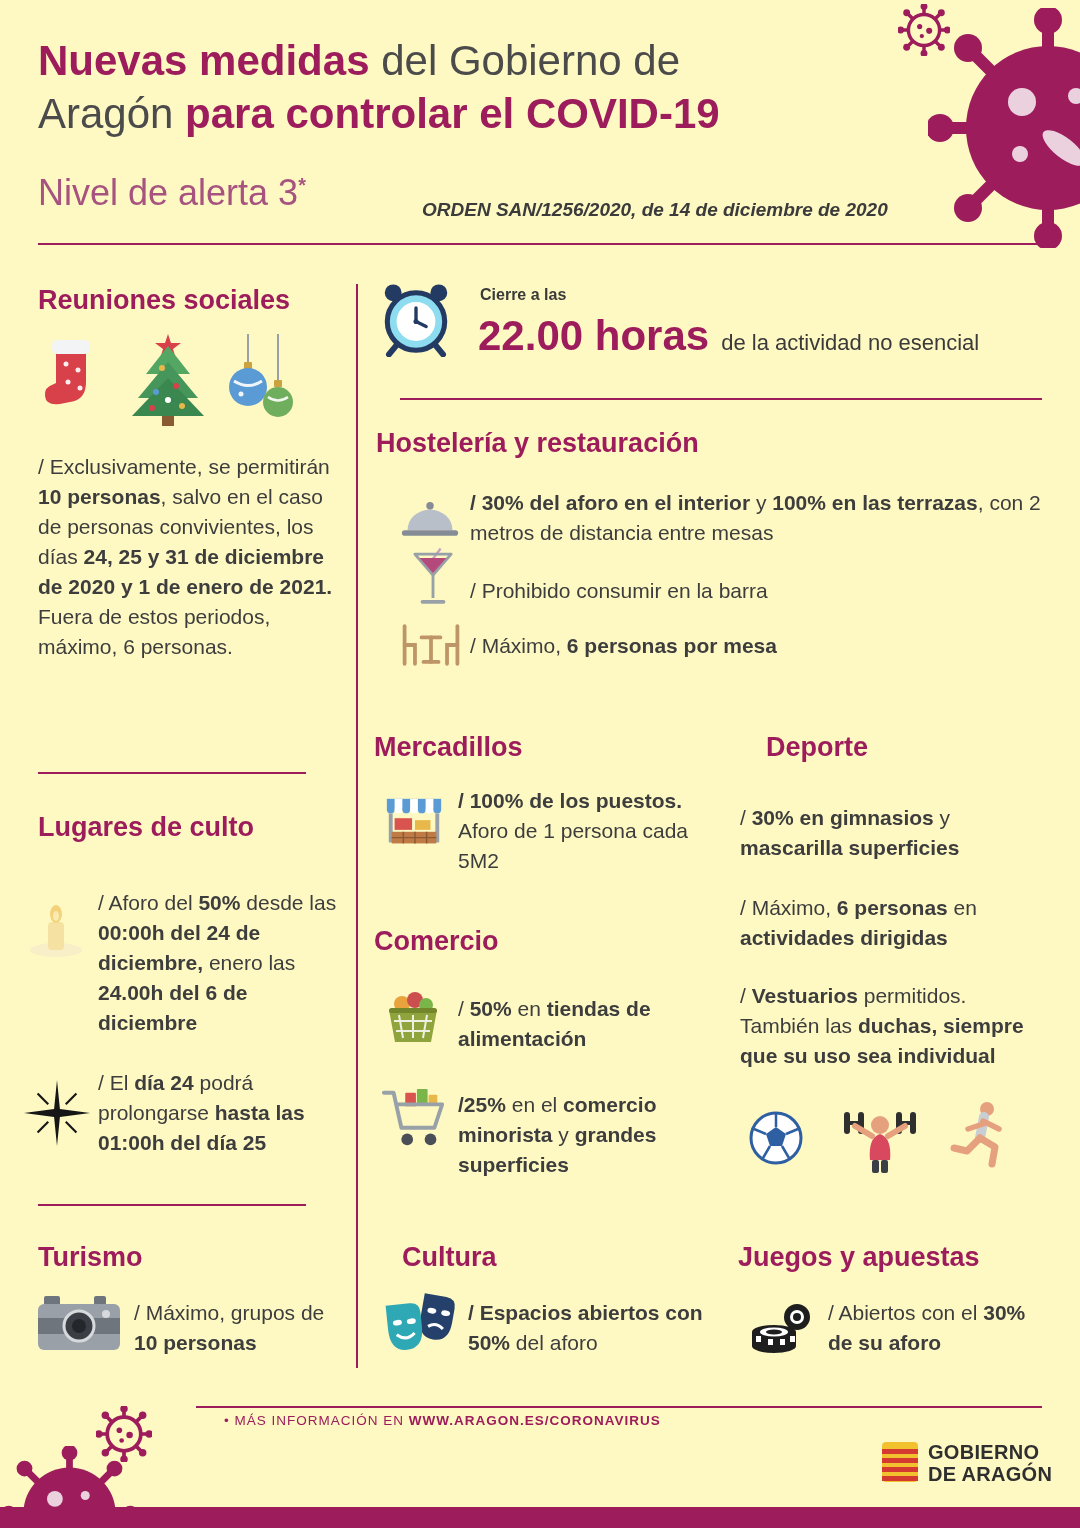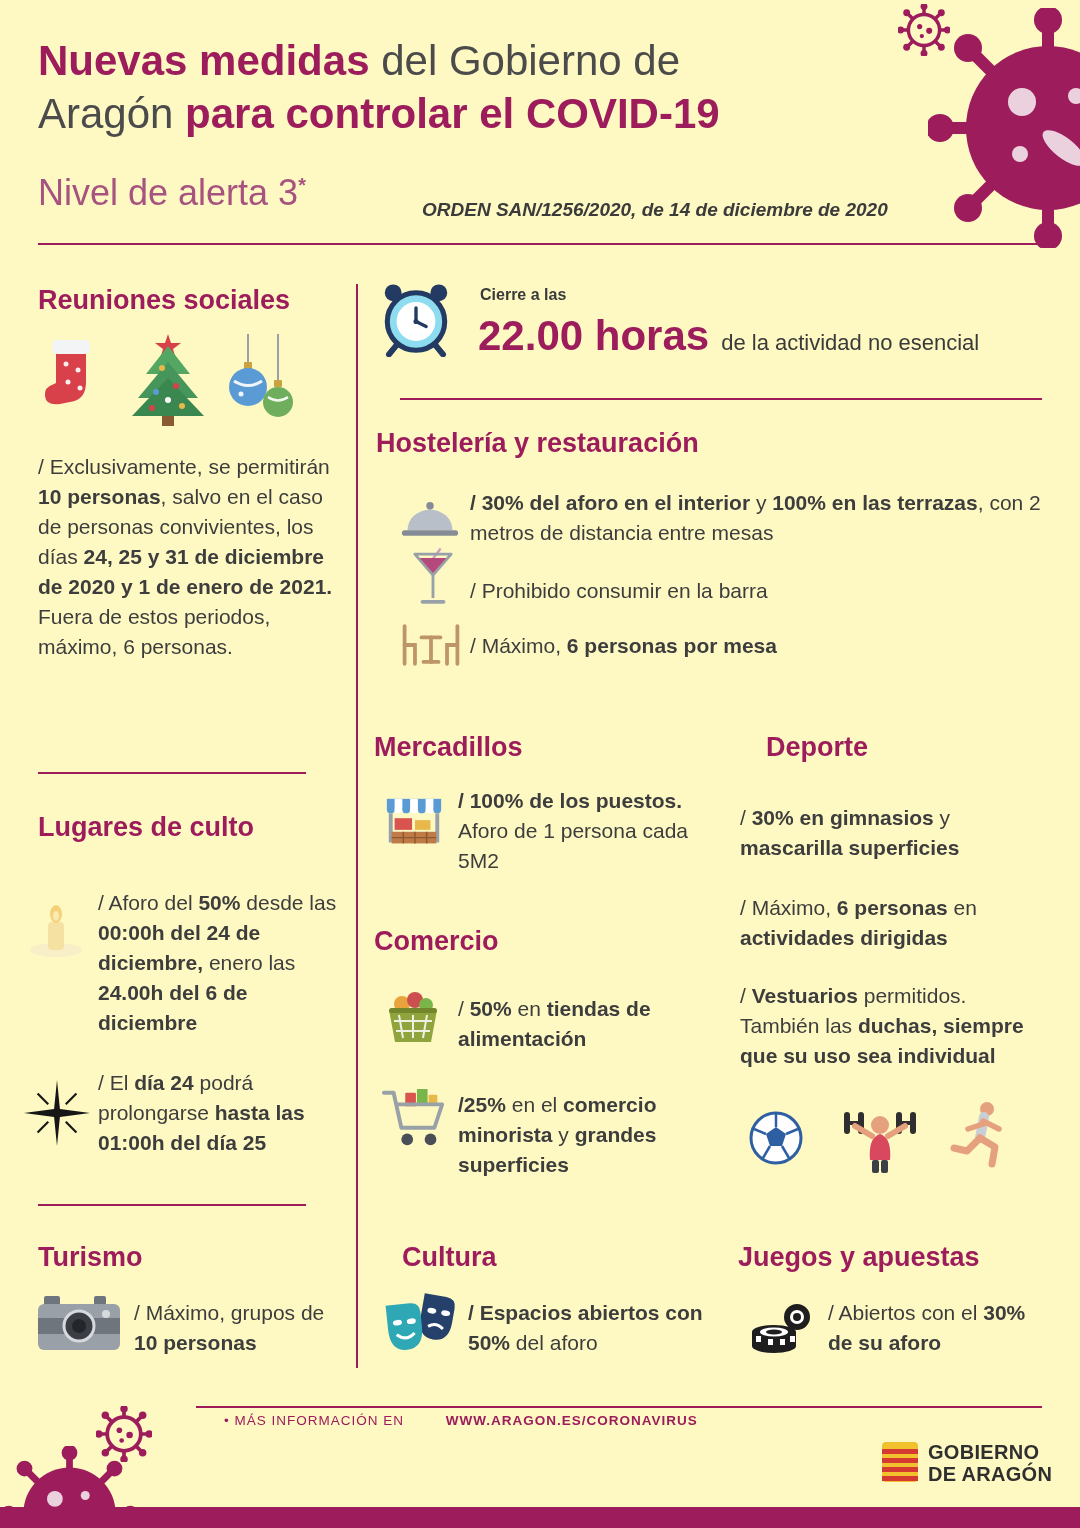--- a/index.html
+++ b/index.html
@@ -3,21 +3,21 @@
 <meta charset="utf-8">
 <style>
   html,body{margin:0;padding:0;background:#fff;}
   .page{position:relative;width:1080px;height:1528px;background:#fef9c3;overflow:hidden;
         font-family:"Liberation Sans","DejaVu Sans",sans-serif;color:#3d3d3d;}
   .abs{position:absolute;}
   .b{font-weight:700;}
   .mag{color:#9d1c5c;font-weight:700;}
   .gry{color:#4b4b4b;font-weight:500;}
   .sup{vertical-align:super;font-size:55%;font-weight:700;}
-  .url{font-weight:700;margin-left:37px;}
+  .url{font-weight:700;}
 
   .title{left:38px;top:34px;font-size:42px;line-height:53px;font-weight:400;}
   .alert{left:38px;top:172px;font-size:36px;color:#a7537f;font-weight:500;}
   .order{left:374px;top:199px;font-size:19px;font-style:italic;font-weight:700;color:#3b3b3b;margin-left:48px;}
   .hr-header{left:38px;top:243px;width:1004px;height:2px;background:#9d1c5c;}
 
   .h2{position:absolute;font-size:27px;font-weight:700;color:#9d1c5c;}
   .txt{position:absolute;font-size:21px;line-height:30px;color:#3d3d3d;}
   .rule{position:absolute;height:2px;background:#9d1c5c;}
 

